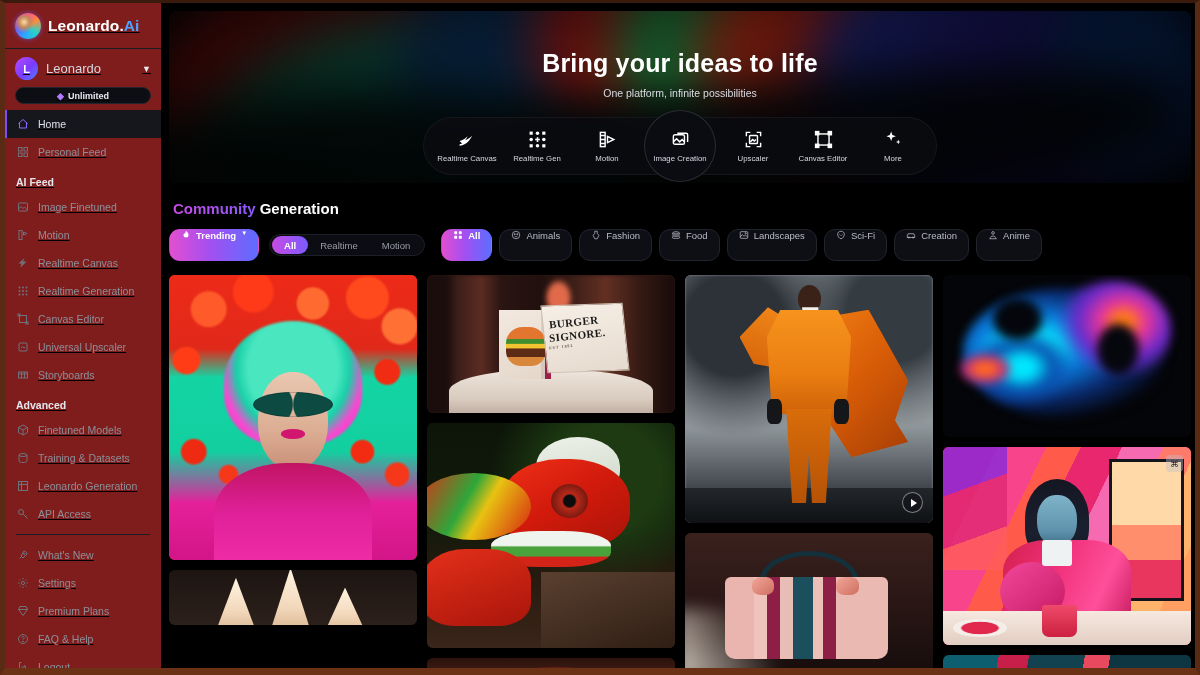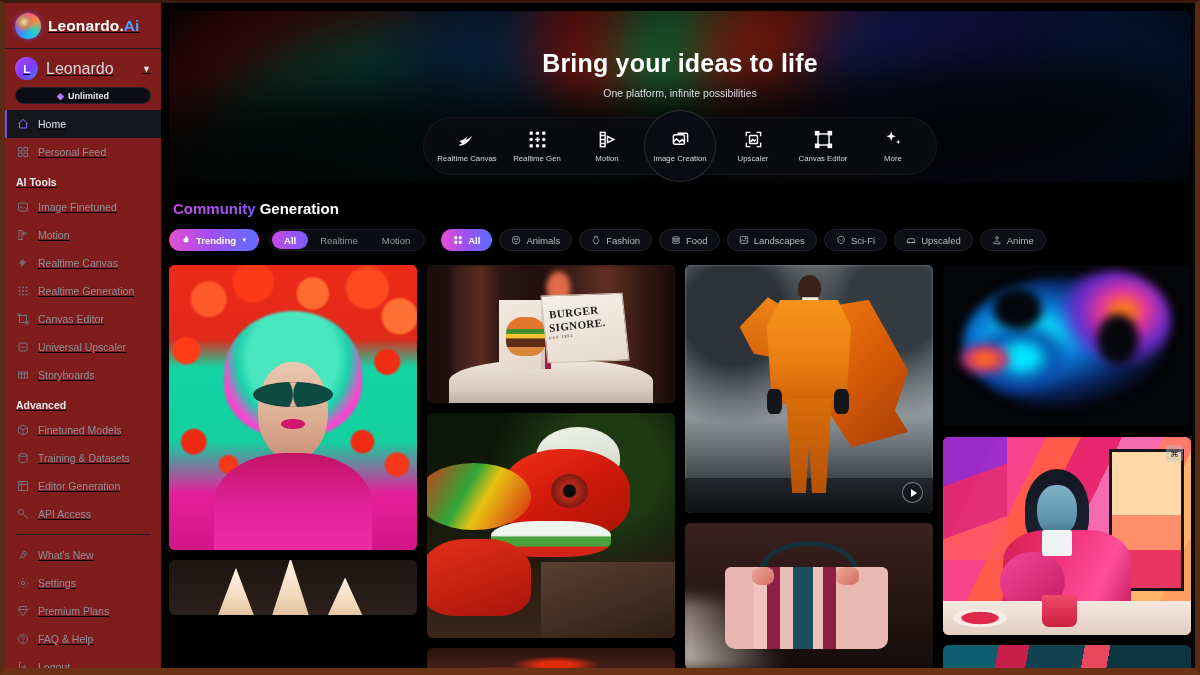--- a/index.html
+++ b/index.html
@@ -56,21 +56,21 @@
     display: flex; align-items: center; gap: 8px;
     padding: 8px 10px 6px 10px;
   }
   .avatar {
     width: 23px; height: 23px; border-radius: 50%;
     background: linear-gradient(135deg, #b84cff 0%, #7a3bff 55%, #4f7dff 100%);
     color: #fff; font-size: 11px; font-weight: 700;
     display: flex; align-items: center; justify-content: center;
     flex: 0 0 23px;
   }
-  .account-name { font-size: 16px; color: #d5d7dd; flex: 1; }
+  .account-name { font-size: 13px; color: #d5d7dd; flex: 1; }
   .caret { color: #e8e9ee; font-size: 9px; }
 
   .plan-badge {
     margin: 1px 10px 6px 10px;
     height: 17px; border-radius: 9px;
     border: 1px solid #24252d;
     background: #0d0e13;
     display: flex; align-items: center; justify-content: center; gap: 4px;
     font-size: 9px; font-weight: 700; color: #e6e7ee;
   }
@@ -176,22 +176,22 @@
     font-size: 15px; font-weight: 700; color: #fff;
     margin: 17px 0 12px 4px;
   }
   .sect-title .accent {
     background: linear-gradient(90deg, #c94ae8, #8b5cff);
     -webkit-background-clip: text; background-clip: text; color: transparent;
   }
 
   .filters { display: flex; align-items: center; gap: 0; margin-bottom: 14px; }
   .chip {
-    height: 22px; border-radius: 11px;
-    display: inline-flex; align-items: center; gap: 5px;
+    height: 32px; border-radius: 11px;
+    display: inline-flex; gap: 5px;
     padding: 0 11px;
     font-size: 9.5px; color: #b9bcc6;
     background: #0e0f15; border: 1px solid #22242c;
     cursor: pointer; white-space: nowrap;
   }
   .chip svg { width: 10px; height: 10px; display: block; }
   .chip.grad {
     background: linear-gradient(90deg, #e24fd0 0%, #a44ff0 45%, #5d6dff 100%);
     border-color: transparent; color: #fff; font-weight: 700;
   }
@@ -561,21 +561,21 @@
             <svg viewBox="0 0 24 24" fill="none" stroke="currentColor" stroke-width="2">
               <rect x="3" y="3" width="7" height="7"></rect>
               <rect x="14" y="3" width="7" height="7"></rect>
               <rect x="3" y="14" width="7" height="7"></rect>
               <rect x="14" y="14" width="7" height="7"></rect>
             </svg>
           </span>
         <span>Personal Feed</span>
       </div>
 
-      <div class="nav-head">AI Tools</div>
+      <div class="nav-head">AI Feed</div>
 
       <div class="nav-item">
         <span class="ic">
             <svg viewBox="0 0 24 24" fill="none" stroke="currentColor" stroke-width="2">
               <rect x="3" y="4" width="18" height="16" rx="2"></rect>
               <path d="M3 16l5-5 4 4 3-3 6 6"></path>
             </svg>
           </span>
         <span>Image Finetuned</span>
       </div>
@@ -661,21 +661,21 @@
           </span>
         <span>Training &amp; Datasets</span>
       </div>
       <div class="nav-item">
         <span class="ic">
             <svg viewBox="0 0 24 24" fill="none" stroke="currentColor" stroke-width="2">
               <rect x="3" y="3" width="18" height="18"></rect>
               <path d="M3 9h18M9 3v18"></path>
             </svg>
           </span>
-        <span>Editor Generation</span>
+        <span>Leonardo Generation</span>
       </div>
       <div class="nav-item">
         <span class="ic">
             <svg viewBox="0 0 24 24" fill="none" stroke="currentColor" stroke-width="2">
               <circle cx="8" cy="8" r="5"></circle>
               <path d="M11.5 11.5L21 21M17 17l2-2"></path>
             </svg>
           </span>
         <span>API Access</span>
       </div>
@@ -935,21 +935,21 @@
         </div>
 
         <div class="chip">
           <span>
               <svg viewBox="0 0 24 24" fill="none" stroke="#b9bcc6" stroke-width="1.8">
                 <path d="M3 14l2-5h14l2 5v4H3z"></path>
                 <circle cx="7" cy="18" r="1.6"></circle>
                 <circle cx="17" cy="18" r="1.6"></circle>
               </svg>
             </span>
-          <span>Upscaled</span>
+          <span>Creation</span>
         </div>
 
         <div class="chip">
           <span>
               <svg viewBox="0 0 24 24" fill="none" stroke="#b9bcc6" stroke-width="1.8">
                 <circle cx="12" cy="7" r="3.2"></circle>
                 <path d="M5 21c0-4 3.2-6.5 7-6.5S19 17 19 21"></path>
                 <path d="M4 21h16"></path>
               </svg>
             </span>

